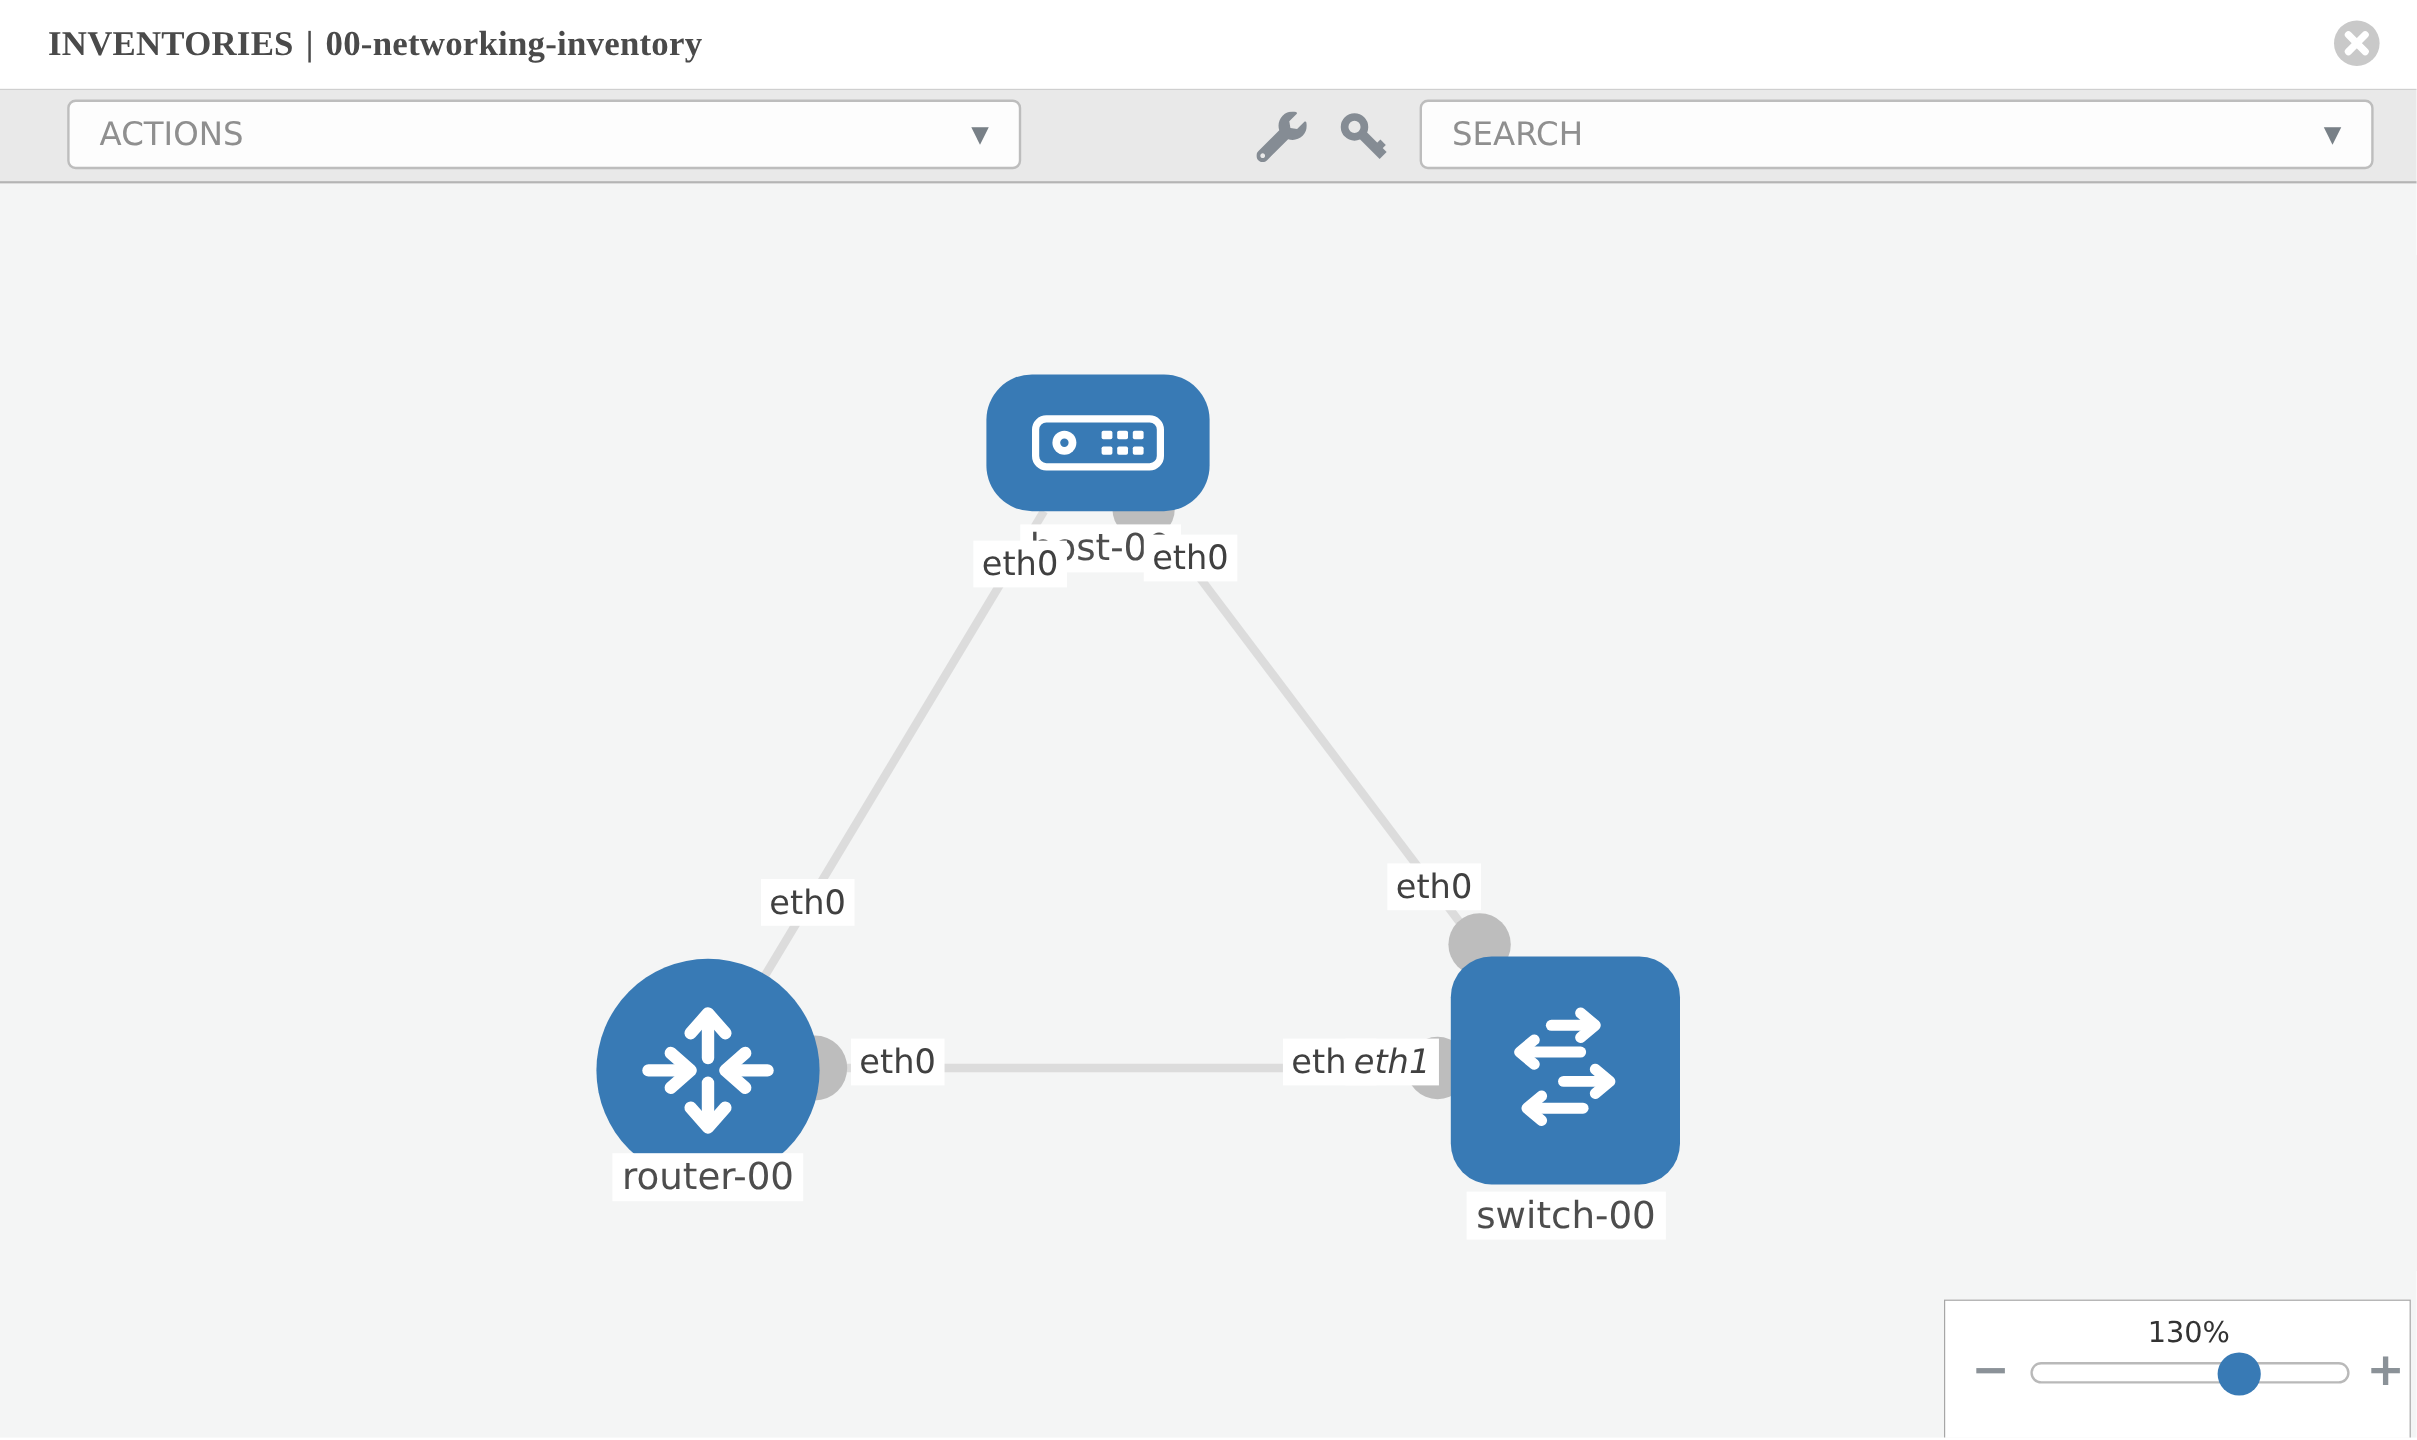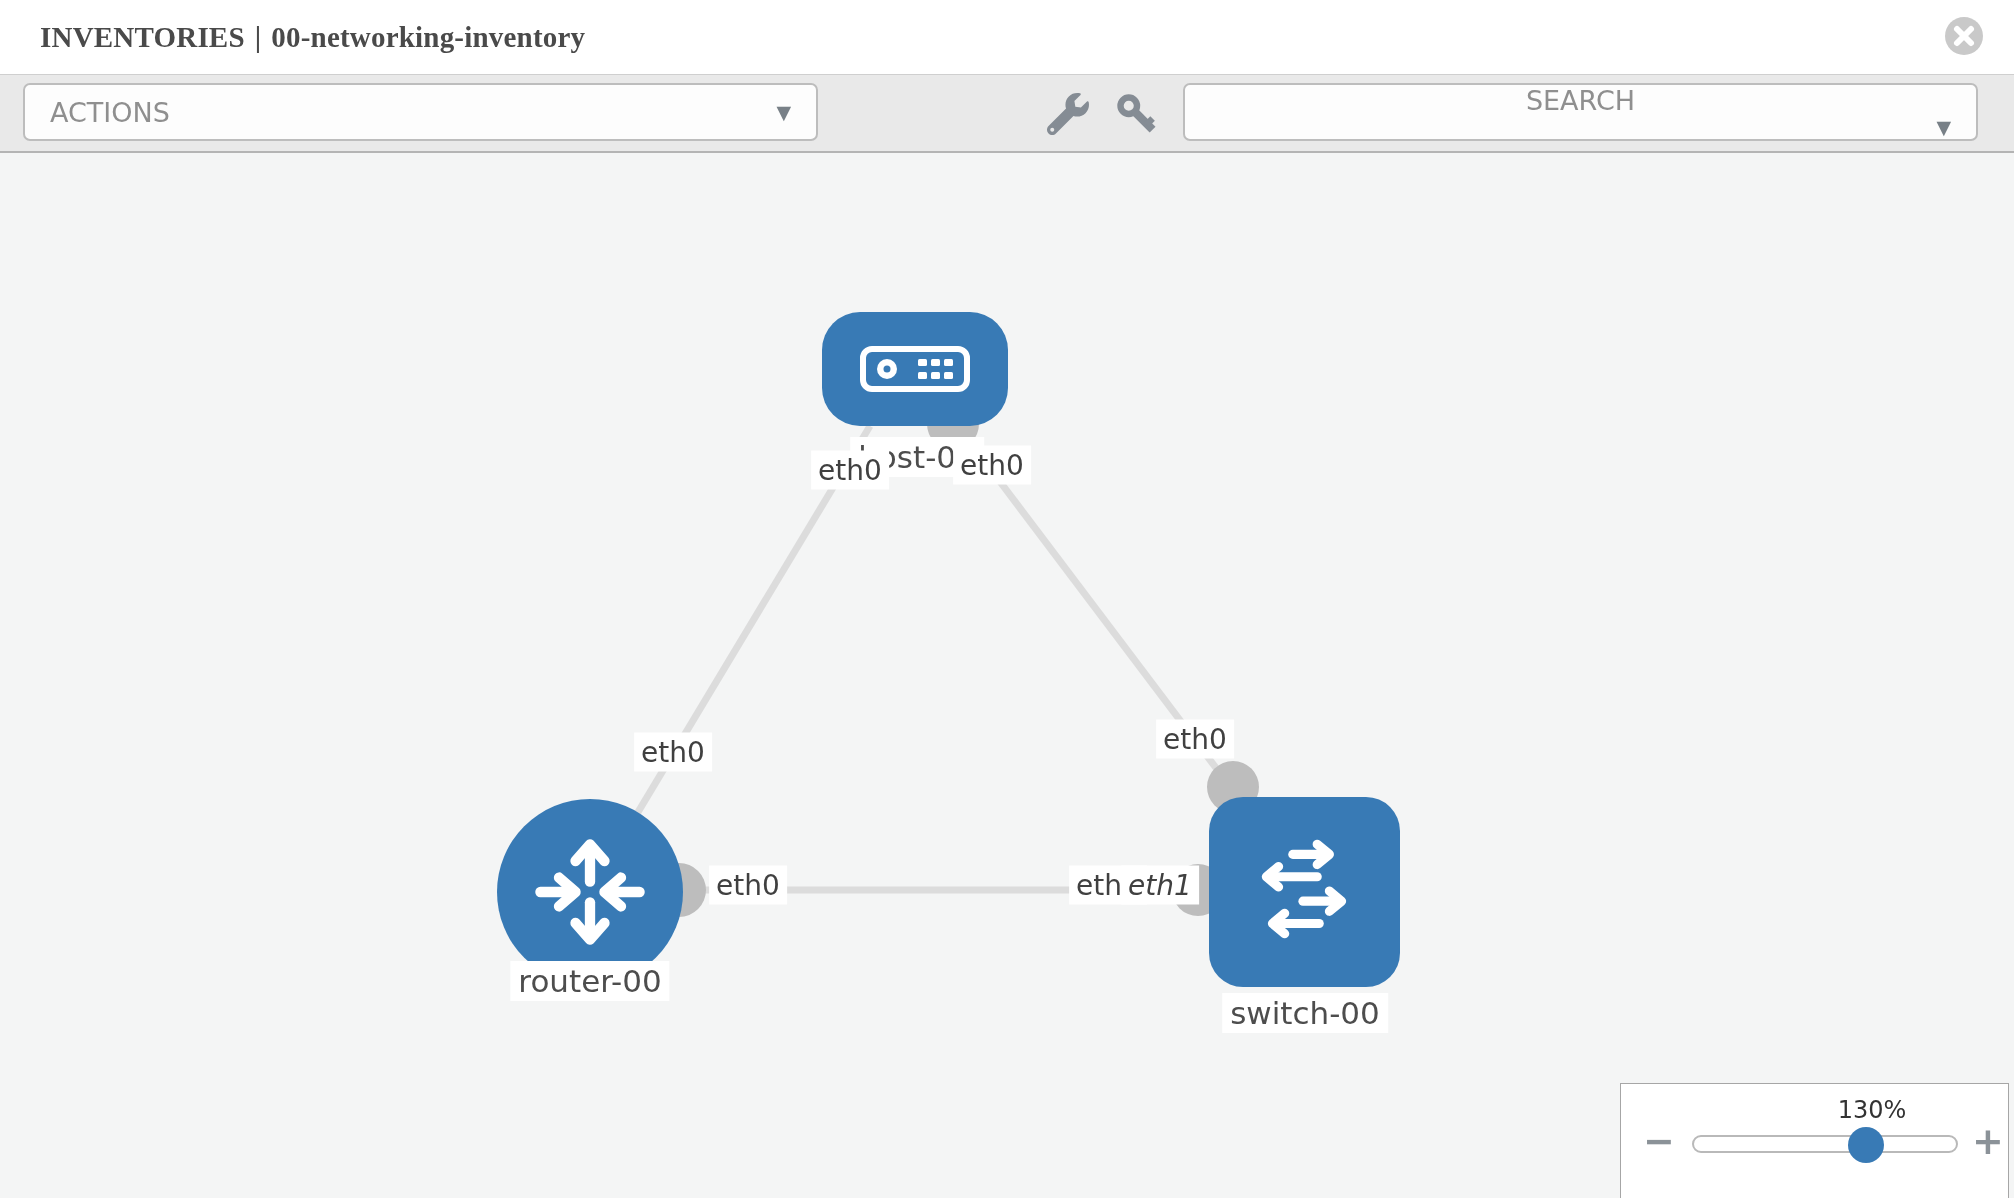--- a/index.html
+++ b/index.html
@@ -9,43 +9,43 @@
   
   .hdr { position: relative; height: 75px; background: #fff; border-bottom: 1px solid #cfcfcf; display: flex; align-items: center; padding-left: 40px; font-family: Liberation Serif, serif; }
   .hdr-title { font-size: 29px; font-weight: bold; color: #4a4a4a; letter-spacing: .2px; }
   .hdr-title .sep { margin: 0 10px; }
   .close-btn { position: absolute; right: 30px; top: 16px; width: 40px; height: 40px; border: none; background: transparent; cursor: pointer; padding: 0; }
 
   
   .tbar { position: relative; height: 78px; background: #e9e9e9; border-bottom: 2px solid #b4b4b4; }
   .select { position: absolute; top: 8px; height: 58px; background: #fdfdfd; border: 2px solid #bdbdbd; border-radius: 7px; display: flex; align-items: center; padding: 0 25px; font-size: 27px; color: #8f8f8f; cursor: pointer; }
   .select .caret { margin-left: auto; font-size: 19px; color: #788087; }
-  .select-actions { left: 23px; width: 795px; }
-  .select-search { left: 1183px; width: 795px; flex-direction: column; }
+  .select-actions { left: 56px; width: 795px; }
+  .select-search { left: 1183px; width: 795px; }
   .tool-ic { position: absolute; top: 16px; width: 46px; height: 46px; display: flex; align-items: center; justify-content: center; cursor: pointer; }
   .tool-wrench { left: 1045px; }
   .tool-key { left: 1114px; }
 
   
   .canvas { position: relative; height: 1045px; background: #f4f5f5; overflow: hidden; }
   .links-layer { position: absolute; left: 0; top: 0; z-index: 1; }
 
   .node { position: absolute; z-index: 2; background: #387ab5; display: flex; align-items: center; justify-content: center; cursor: pointer; }
   .node-host   { left: 822px; top: 159px; width: 186px; height: 114px; border-radius: 38px; }
   .node-router { left: 497px; top: 646px; width: 186px; height: 186px; border-radius: 50%; }
   .node-switch { left: 1209px; top: 644px; width: 191px; height: 190px; border-radius: 34px; }
 
   .nlabel { position: absolute; z-index: 3; transform: translate(-50%,-50%); background: #fff; color: #4d4d4d; font-size: 31px; padding: 2px 8px; white-space: nowrap; }
   .ilabel { position: absolute; transform: translate(-50%,-50%); background: #fff; color: #404040; font-size: 28px; padding: 3px 7px; white-space: nowrap; z-index: 3; }
   .ilabel.under { z-index: 3; }
   .ilabel.over  { z-index: 4; }
 
   
   .zoom-panel { position: absolute; z-index: 5; left: 1620px; top: 930px; width: 389px; height: 130px; background: #fff; border: 1px solid #a6a6a6; }
-  .zoom-val { position: absolute; left: 203px; top: 12px; transform: translateX(-50%); font-size: 24px; color: #333; margin-left: 48px; }
+  .zoom-val { position: absolute; left: 203px; top: 12px; transform: translateX(-50%); font-size: 24px; color: #333; }
   .zoom-minus, .zoom-plus { position: absolute; top: 38px; font-size: 38px; font-weight: bold; color: #8b9298; cursor: pointer; line-height: 38px; }
   .zoom-minus { left: 22px; }
   .zoom-plus { left: 351px; }
   .zoom-track { position: absolute; left: 71px; top: 51px; width: 266px; height: 18px; background: #fff; border: 2px solid #b9b9b9; border-radius: 10px; cursor: pointer; }
   .zoom-knob { position: absolute; left: 154px; top: -10px; width: 36px; height: 36px; border-radius: 50%; background: #387ab5; cursor: grab; }
 </style>
 </head>
 <body>
 
 <div class="app">

